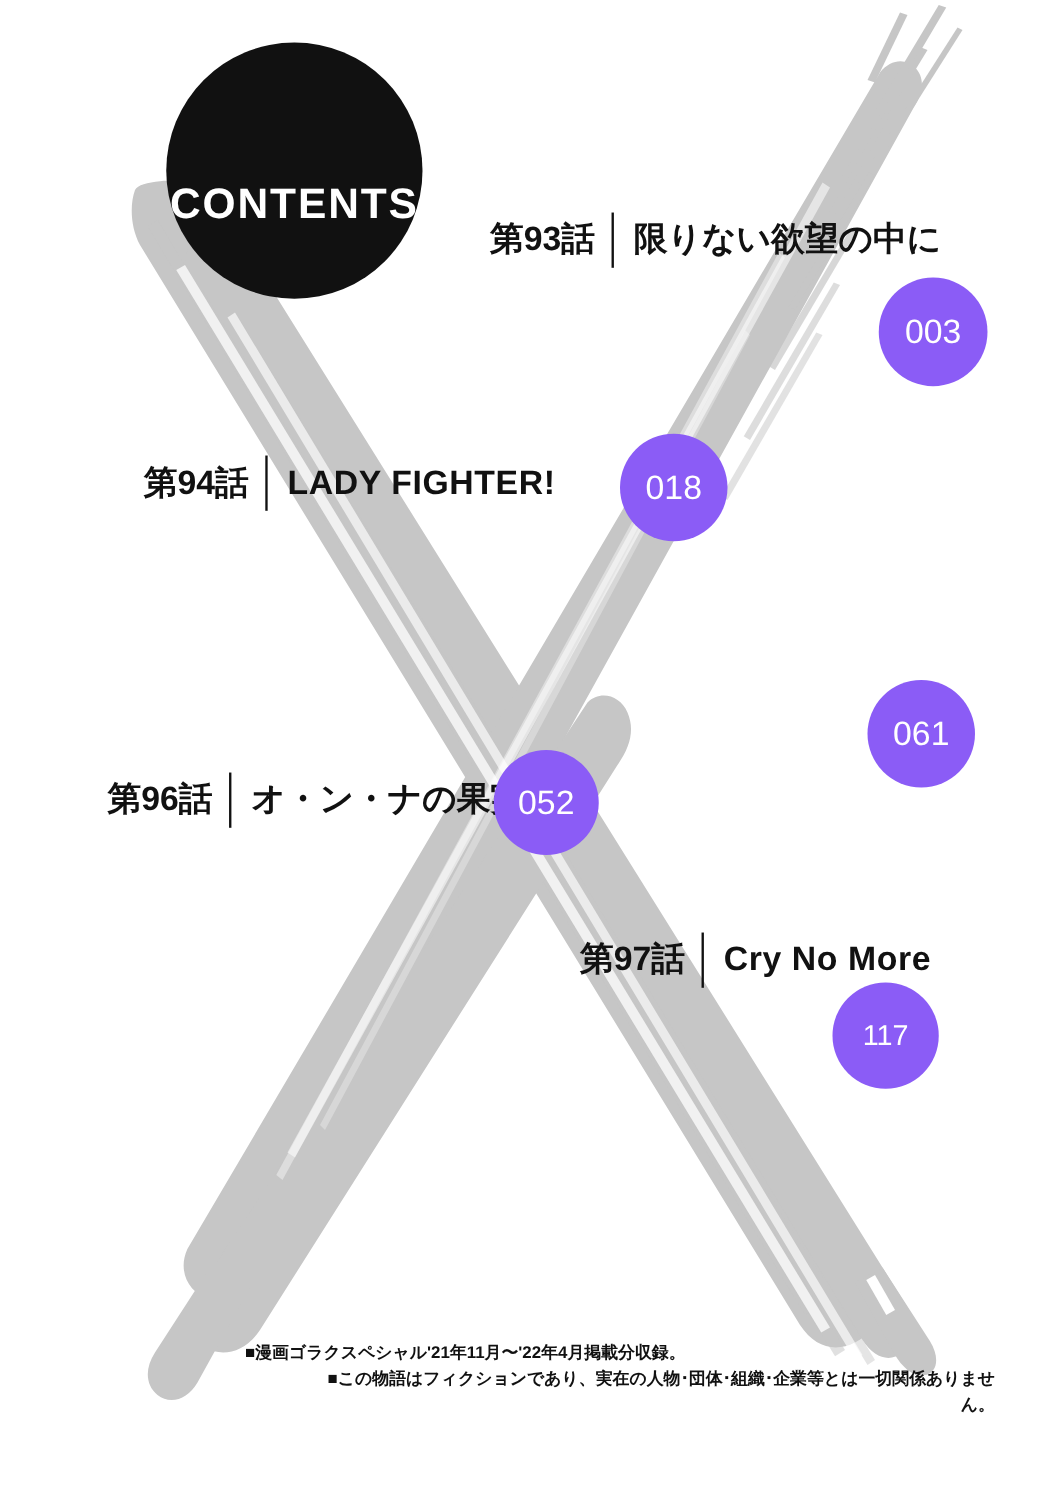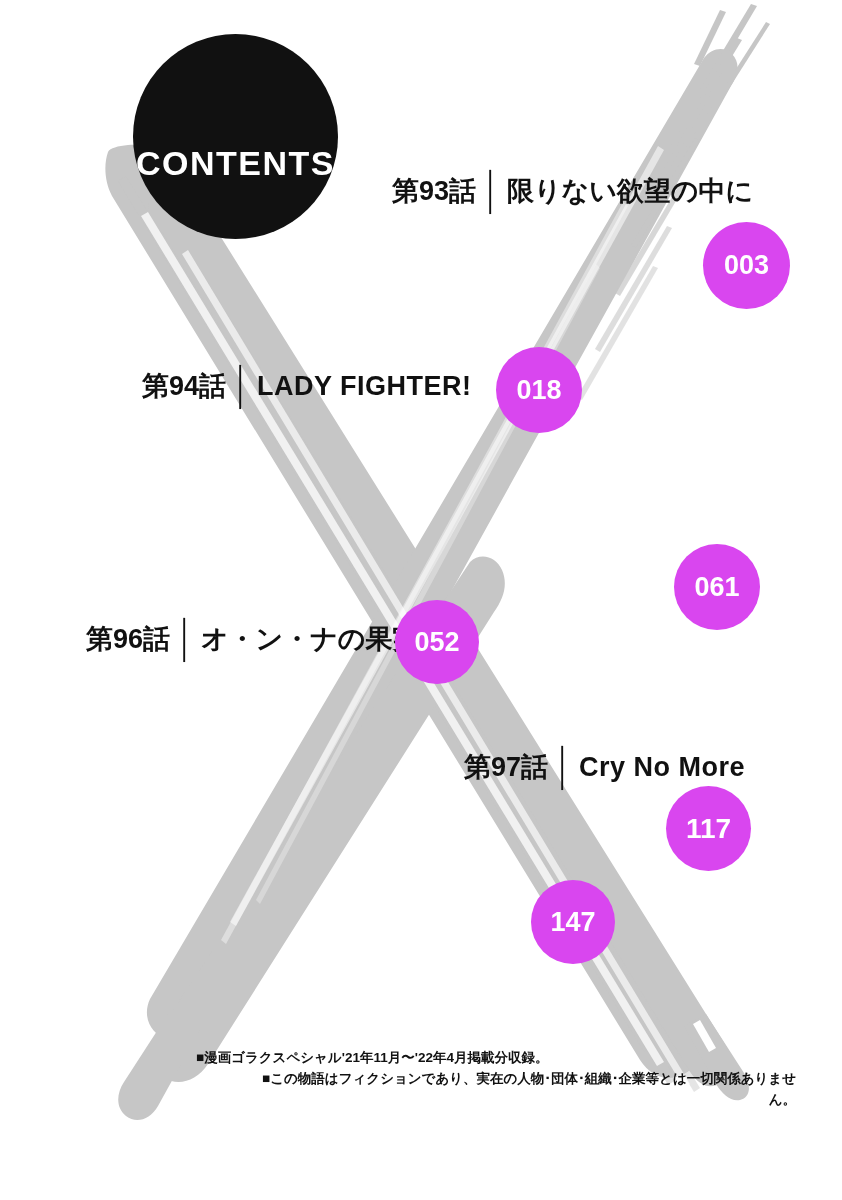--- a/index.html
+++ b/index.html
@@ -80,34 +80,34 @@
     font-weight: 700;
   }
   .chapter-title.latin {
     letter-spacing: 0.5px;
   }
 
   
   .page-bubble {
     position: absolute;
     border-radius: 50%;
-    background: #d946ef;
+    background: #8b5cf6;
     color: #ffffff;
-    font-weight: 700;
+    font-weight: 400;
     display: flex;
     align-items: center;
     justify-content: center;
     line-height: 1;
   }
 
   
   .footer-notes {
     position: absolute;
     left: 196px;
-    top: 1048px;
+    top: 1072px;
     width: 600px;
     color: #111111;
     font-size: 13.5px;
     font-weight: 700;
     line-height: 1.55;
   }
   .footer-line-2 {
     padding-left: 58px;
     text-align: right;
   }
@@ -198,47 +198,44 @@
     <div class="contents-label">CONTENTS</div>
   </div>
 
   <div class="chapter-line" style="left:392px; top:178px;">
     <span class="chapter-no">第93話</span><span class="chapter-sep">│</span><span class="chapter-title">限りない欲望の中に</span>
   </div>
   <div class="page-bubble" style="left:703px; top:222px; width:87px; height:87px; font-size:27px;">
     <span>003</span>
   </div>
 
-  <div class="chapter-line" style="left:142px; top:373px;text-align:center;">
+  <div class="chapter-line" style="left:115px; top:373px;text-align:center;">
     <span class="chapter-no">第94話</span><span class="chapter-sep">│</span><span class="chapter-title latin">LADY FIGHTER!</span>
   </div>
   <div class="page-bubble" style="left:496px; top:347px; width:86px; height:86px; font-size:27px;">
     <span>018</span>
   </div>
 
-  <div class="page-bubble" style="left:674px; top:544px; width:86px; height:86px; font-size:27px;">
+  <div class="page-bubble" style="left:694px; top:544px; width:86px; height:86px; font-size:27px;">
     <span>061</span>
   </div>
 
   <div class="chapter-line" style="left:86px; top:626px;">
     <span class="chapter-no">第96話</span><span class="chapter-sep">│</span><span class="chapter-title">オ・ン・ナの果実</span>
   </div>
   <div class="page-bubble" style="left:395px; top:600px; width:84px; height:84px; font-size:27px;">
     <span>052</span>
   </div>
 
   <div class="chapter-line" style="left:464px; top:754px;">
     <span class="chapter-no">第97話</span><span class="chapter-sep">│</span><span class="chapter-title latin">Cry No More</span>
   </div>
-  <div class="page-bubble" style="left:666px; top:786px; width:85px; height:85px; font-size:28px;">
+  <div class="page-bubble" style="left:666px; top:786px; width:85px; height:85px; font-size:23px;">
     <span>117</span>
   </div>
 
-  <div class="page-bubble" style="left:531px; top:880px; width:84px; height:84px; font-size:27px;">
-    <span>147</span>
-  </div>
 
   <div class="footer-notes">
     <div class="footer-line-1">■漫画ゴラクスペシャル'21年11月〜'22年4月掲載分収録。</div>
     <div class="footer-line-2">■この物語はフィクションであり、実在の人物･団体･組織･企業等とは一切関係ありません。</div>
   </div>
 
 </div>
 
 </body></html>

